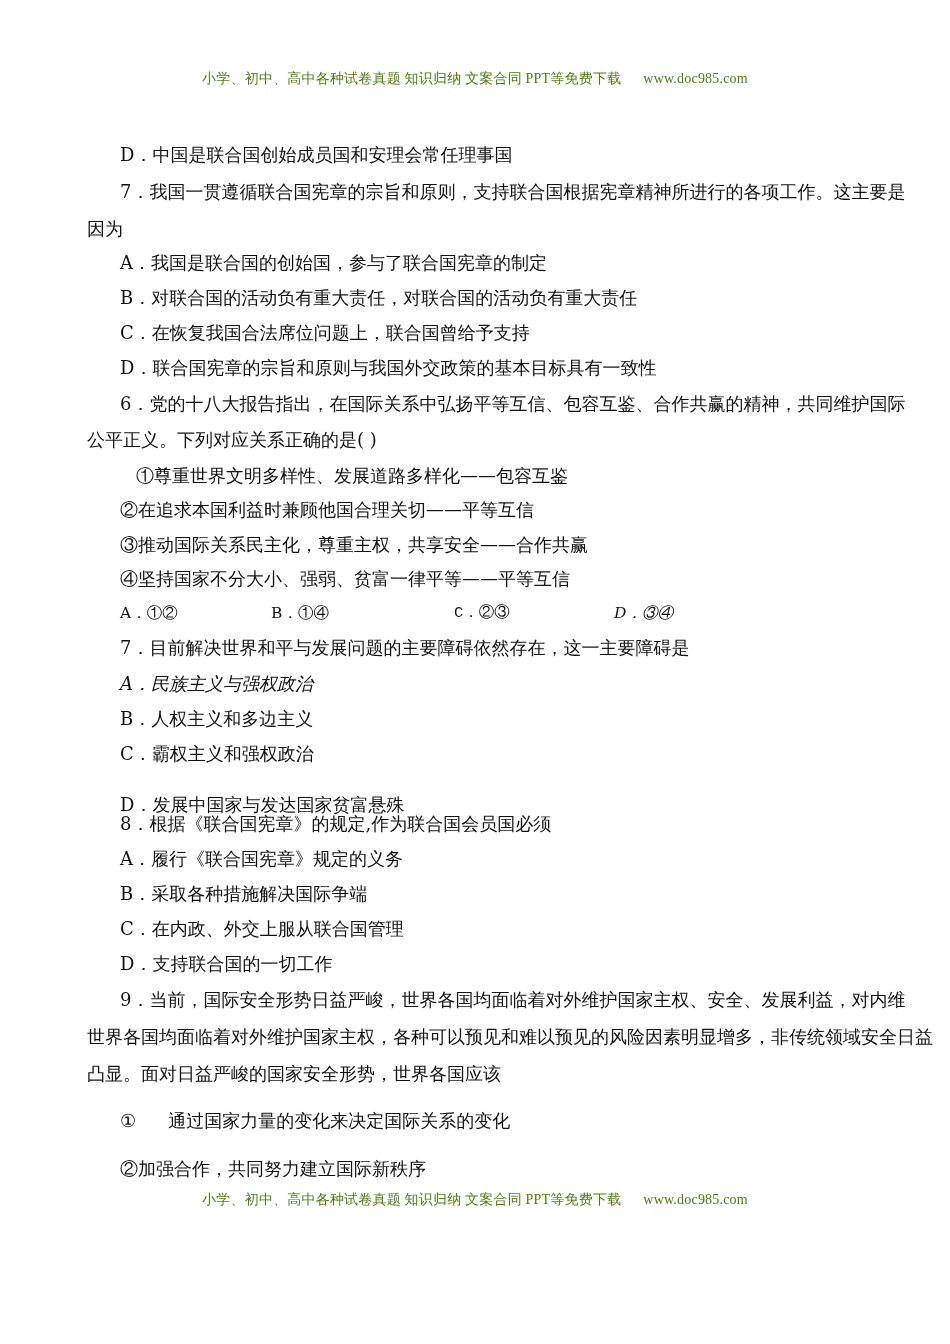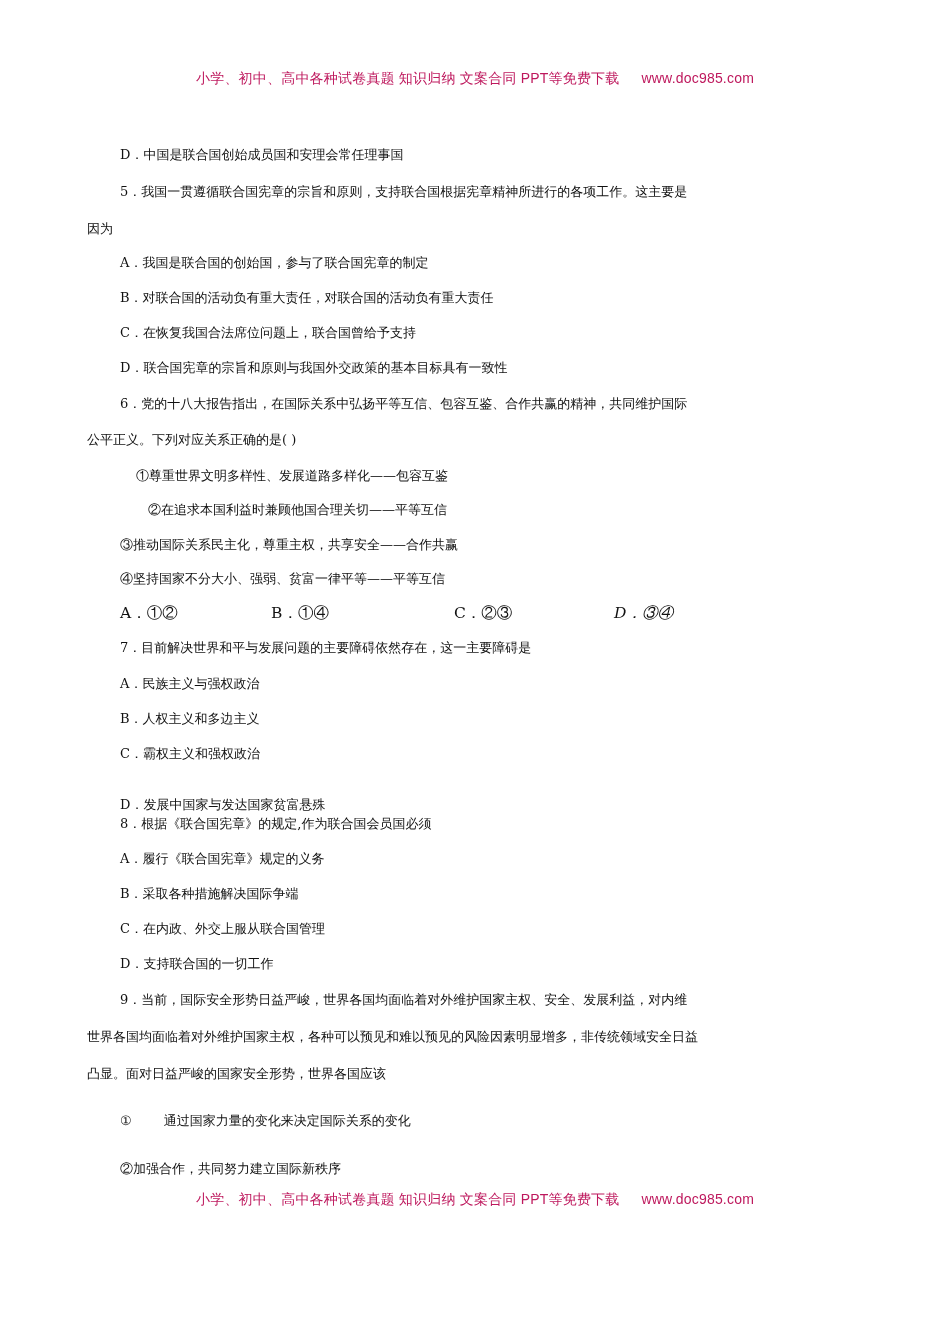--- a/index.html
+++ b/index.html
@@ -3,63 +3,63 @@
   <meta charset="utf-8">
   <style>
     html, body { margin: 0; padding: 0; background: #ffffff; }
     body {
       width: 950px; height: 1344px; position: relative; overflow: hidden;
       font-family: "DejaVu Serif", "Liberation Serif", serif;
       color: #111111;
     }
     .banner {
       position: absolute; left: 0; width: 950px; text-align: center;
-      font-family: Liberation Sans, sans-serif;
-      font-size: 14px; color: #be185d; letter-spacing: 0.2px;
+      font-family: Liberation Serif, serif;
+      font-size: 14px; color: #4d7c0f; letter-spacing: 0.2px;
     }
     .banner .url { margin-left: 22px; }
     .line {
-      position: absolute; font-size: 13px; line-height: 20px; white-space: nowrap;
+      position: absolute; font-size: 18px; line-height: 20px; white-space: nowrap;
     }
     .ind { left: 120px; }
     .full { left: 87px; }
     .opts4 { position: absolute; top: 603px; left: 120px; width: 760px; font-size: 15.5px; line-height: 20px; }
     .opts4 span { position: absolute; white-space: nowrap; }
   </style>
 </head>
 <body>
 
 <div class="banner" style="top:70px;">
   <span>小学、初中、高中各种试卷真题  知识归纳  文案合同  PPT等免费下载</span><span class="url">www.doc985.com</span>
 </div>
 
 <div class="line ind" style="top:145px;">D．中国是联合国创始成员国和安理会常任理事国</div>
 
-<div class="line ind" style="top:182px;">5．我国一贯遵循联合国宪章的宗旨和原则，支持联合国根据宪章精神所进行的各项工作。这主要是</div>
+<div class="line ind" style="top:182px;">7．我国一贯遵循联合国宪章的宗旨和原则，支持联合国根据宪章精神所进行的各项工作。这主要是</div>
 <div class="line full" style="top:219px;">因为</div>
 <div class="line ind" style="top:253px;">A．我国是联合国的创始国，参与了联合国宪章的制定</div>
 <div class="line ind" style="top:288px;">B．对联合国的活动负有重大责任，对联合国的活动负有重大责任</div>
 <div class="line ind" style="top:323px;">C．在恢复我国合法席位问题上，联合国曾给予支持</div>
 <div class="line ind" style="top:358px;">D．联合国宪章的宗旨和原则与我国外交政策的基本目标具有一致性</div>
 
 <div class="line ind" style="top:394px;">6．党的十八大报告指出，在国际关系中弘扬平等互信、包容互鉴、合作共赢的精神，共同维护国际</div>
 <div class="line full" style="top:430px;">公平正义。下列对应关系正确的是( )</div>
 <div class="line ind" style="top:466px;margin-left:16px;">①尊重世界文明多样性、发展道路多样化——包容互鉴</div>
-<div class="line ind" style="top:500px;margin-left:28px;">②在追求本国利益时兼顾他国合理关切——平等互信</div>
+<div class="line ind" style="top:500px;">②在追求本国利益时兼顾他国合理关切——平等互信</div>
 <div class="line ind" style="top:535px;">③推动国际关系民主化，尊重主权，共享安全——合作共赢</div>
 <div class="line ind" style="top:569px;">④坚持国家不分大小、强弱、贫富一律平等——平等互信</div>
 <div class="opts4">
   <span style="left:0;">A．①②</span>
   <span style="left:151px;">B．①④</span>
-  <span style="left:334px;">C．②③</span>
+  <span style="left:334px;font-family:Liberation Mono, monospace;">C．②③</span>
   <span style="left:494px;font-style:italic;">D．③④</span>
 </div>
 
 <div class="line ind" style="top:638px;">7．目前解决世界和平与发展问题的主要障碍依然存在，这一主要障碍是</div>
-<div class="line ind" style="top:674px;">A．民族主义与强权政治</div>
+<div class="line ind" style="top:674px;font-style:italic;">A．民族主义与强权政治</div>
 <div class="line ind" style="top:709px;">B．人权主义和多边主义</div>
 <div class="line ind" style="top:744px;">C．霸权主义和强权政治</div>
 <div class="line ind" style="top:779px;margin-top:16px;">D．发展中国家与发达国家贫富悬殊</div>
 
 <div class="line ind" style="top:814px;">8．根据《联合国宪章》的规定,作为联合国会员国必须</div>
 <div class="line ind" style="top:849px;">A．履行《联合国宪章》规定的义务</div>
 <div class="line ind" style="top:884px;">B．采取各种措施解决国际争端</div>
 <div class="line ind" style="top:919px;">C．在内政、外交上服从联合国管理</div>
 <div class="line ind" style="top:954px;">D．支持联合国的一切工作</div>
 

